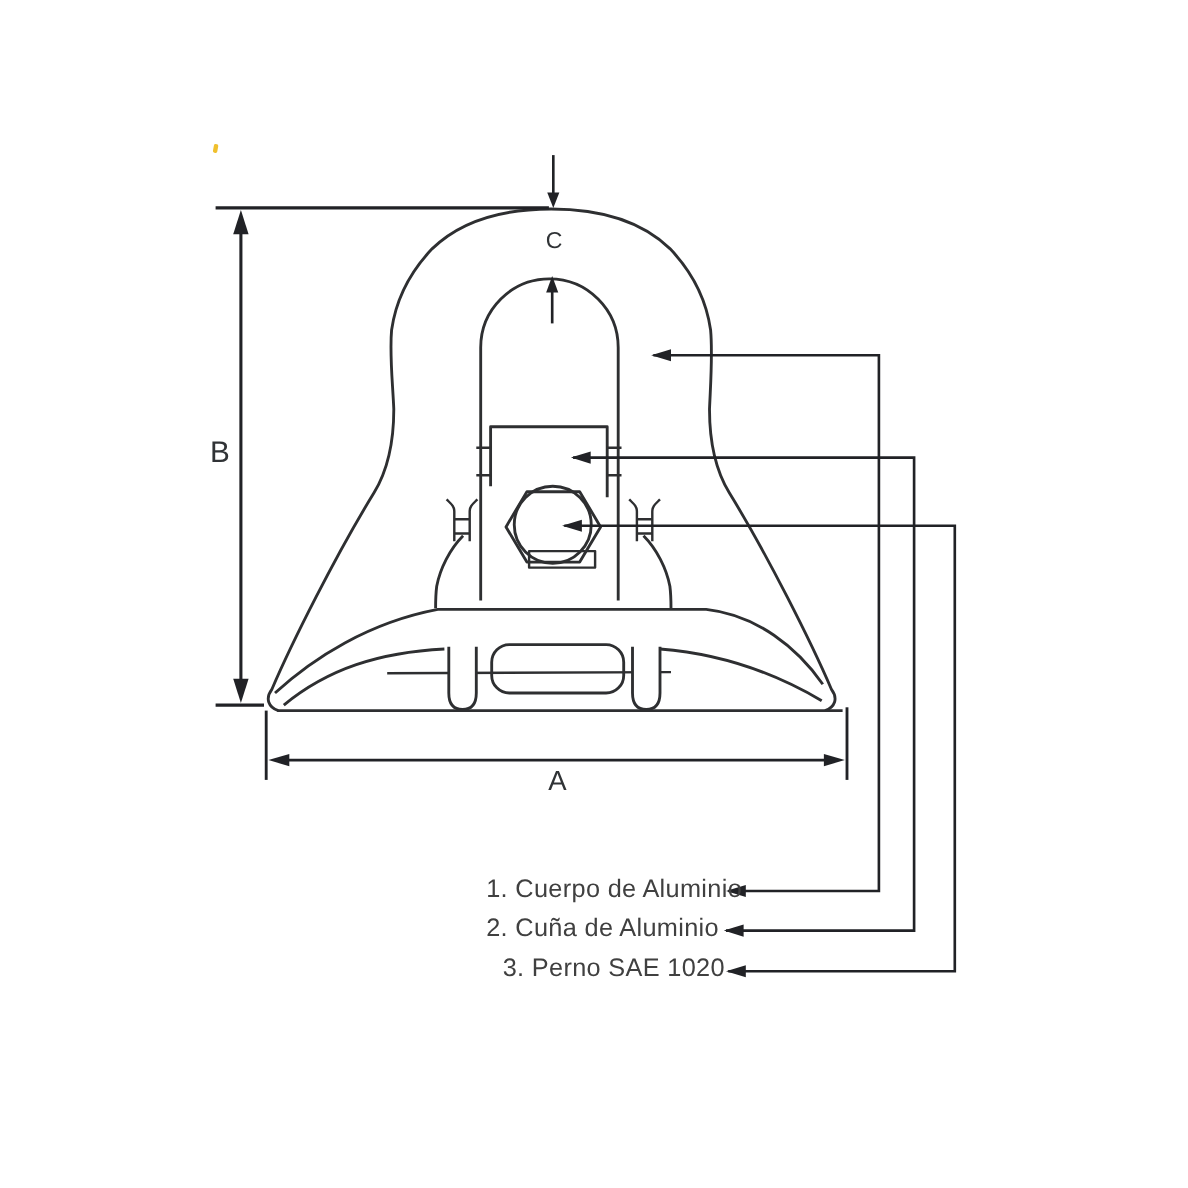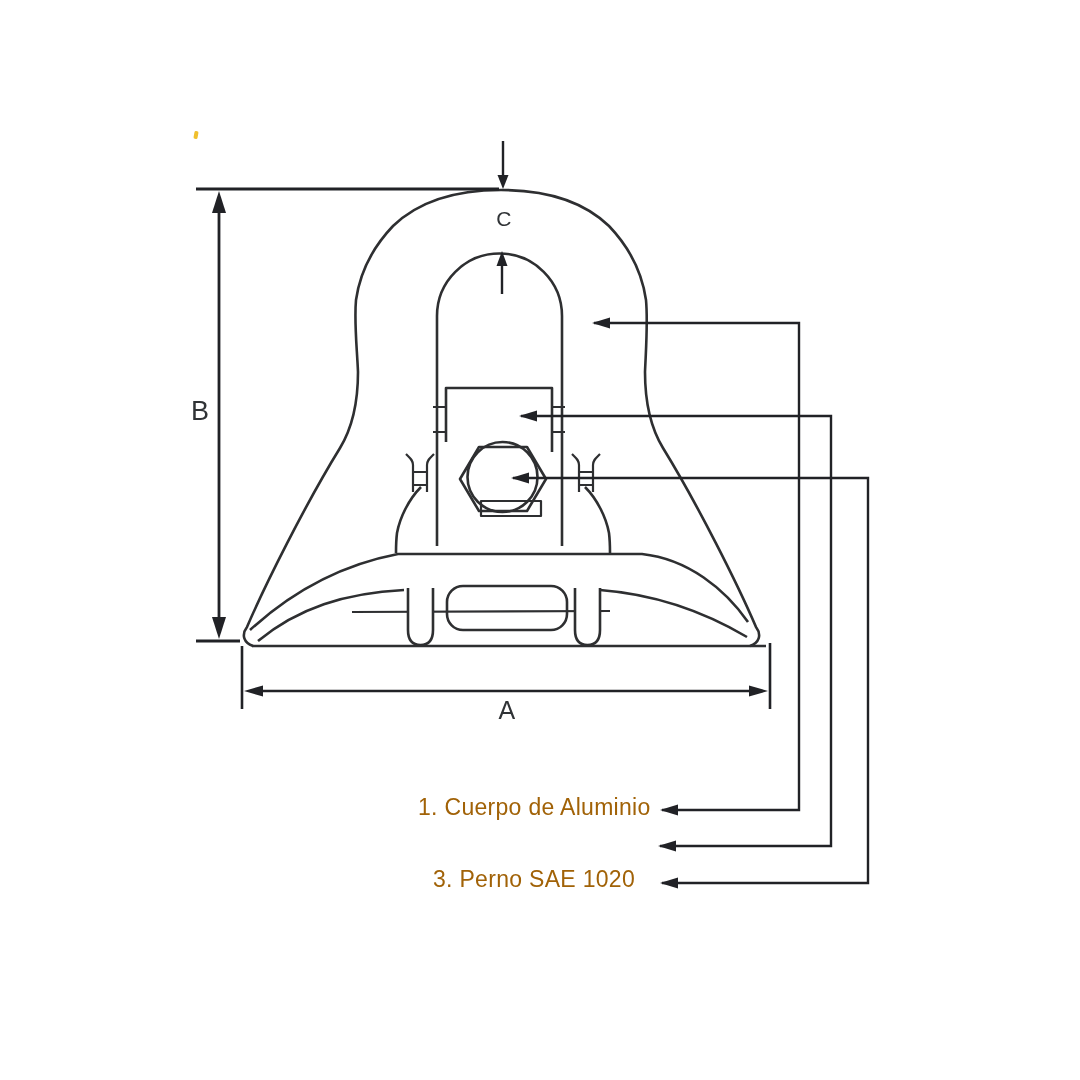--- a/index.html
+++ b/index.html
@@ -12,21 +12,21 @@
   .stage svg{position:absolute;left:0;top:0;}
   .overlay-label{
     position:absolute;color:#36393d;white-space:nowrap;line-height:1;
     letter-spacing:.5px;
   }
   .dim-letter{font-size:27px;color:#303336;}
   .dim-letter.c{font-size:21px;}
   .dim-letter.a{font-size:25px;}
   .centerx{transform:translateX(-50%);}
   .part-row{
-    position:absolute;left:418px;font-size:23px;color:#a16207;
+    position:absolute;left:442px;font-size:23px;color:#404040;
     letter-spacing:.3px;
   }
 </style>
 </head>
 <body>
 
 <div class="stage">
 
   <svg width="1080" height="1080" viewBox="0 0 1080 1080">
 
@@ -123,15 +123,16 @@
     </g>
   </svg>
 
   <div class="overlay-label dim-letter" style="left:191px;top:398px;">B</div>
 
   <div class="overlay-label dim-letter c centerx" style="left:504px;top:208px;">C</div>
 
   <div class="overlay-label dim-letter a centerx" style="left:507px;top:698px;">A</div>
 
   <div class="part-row" style="top:794px;">1. Cuerpo de Aluminio</div>
+  <div class="part-row" style="top:830px;">2. Cuña de Aluminio</div>
   <div class="part-row" style="top:866px;margin-left:15px;">3. Perno SAE 1020</div>
 
 </div>
 
 </body></html>

